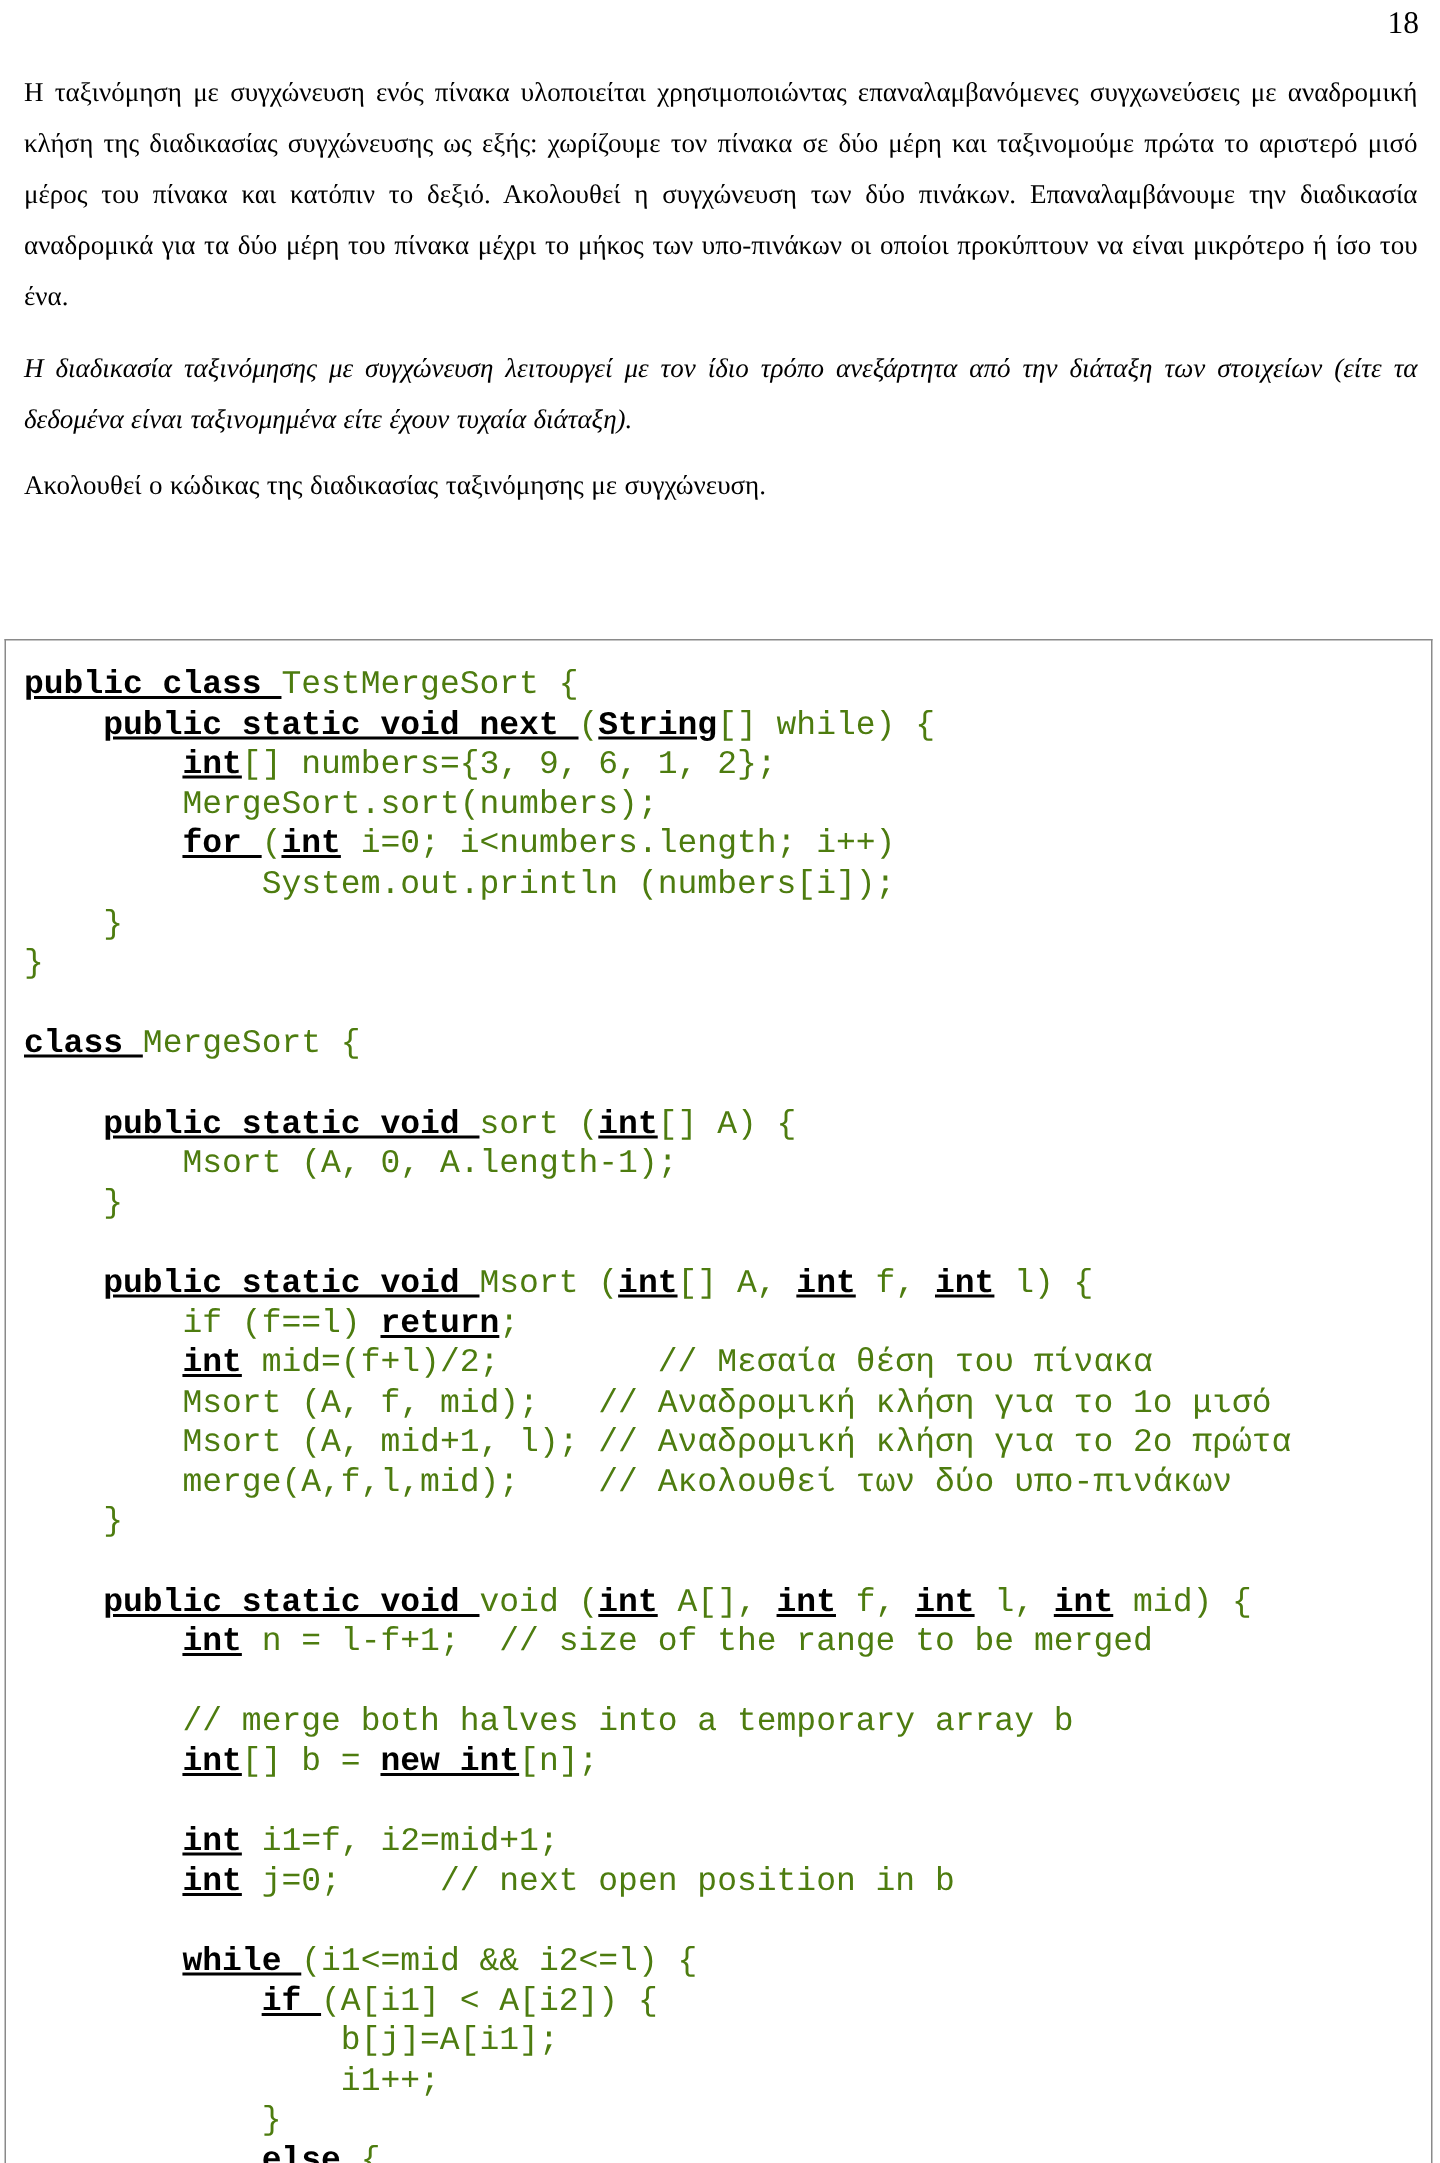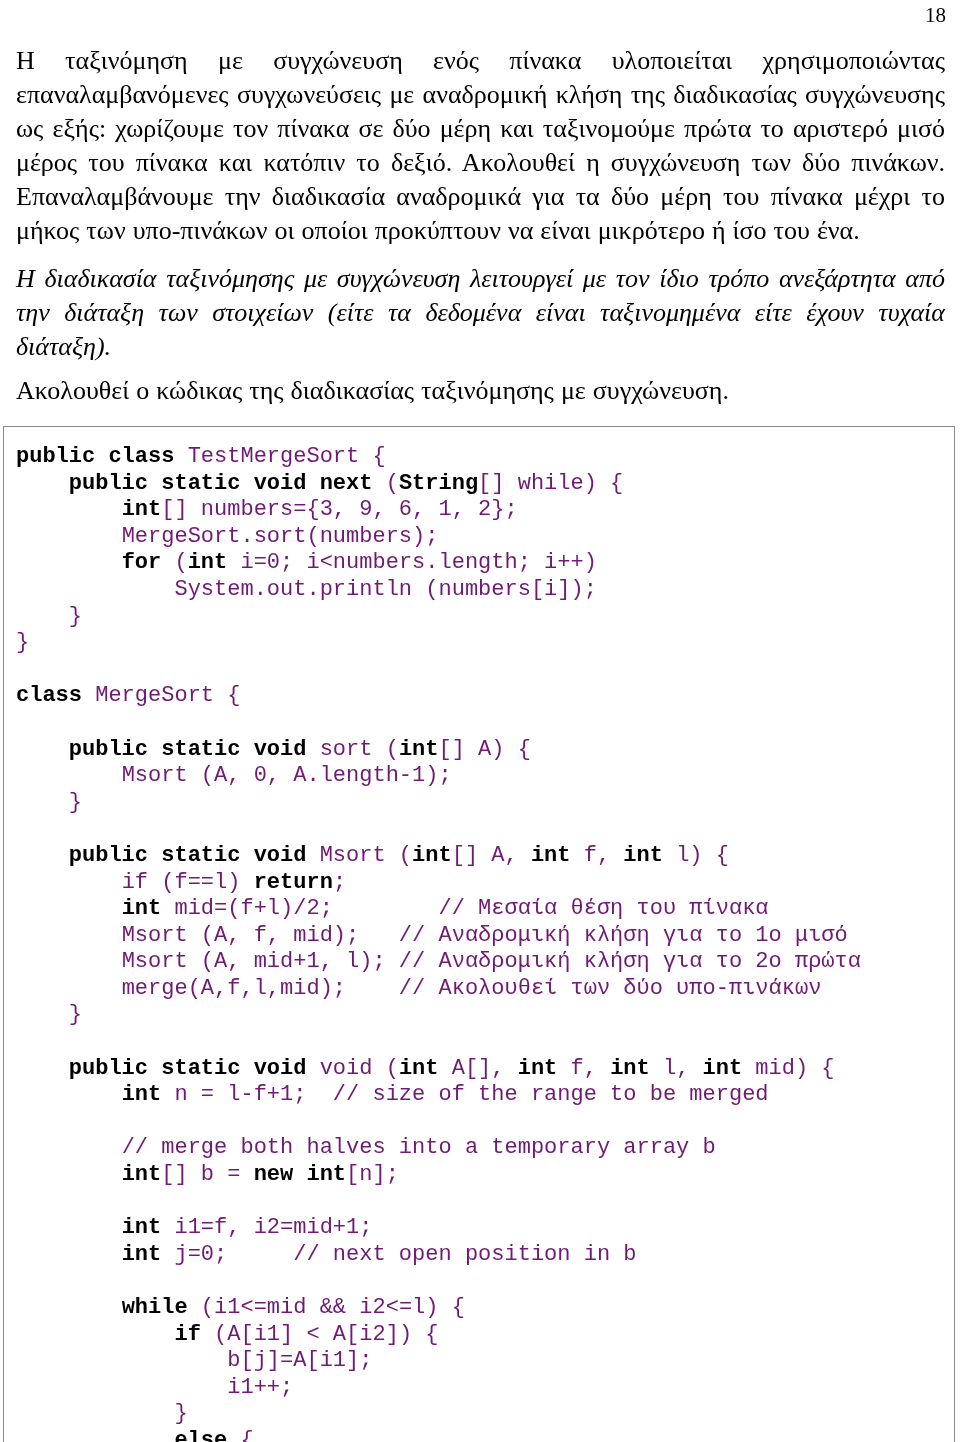--- a/index.html
+++ b/index.html
@@ -37,21 +37,21 @@
 
   
   .prose {
     position: absolute;
     top: 44px;
     left: 16px;
     width: 929px;
   }
   .para {
     margin: 0 0 14px 0;
-    font-size: 26px;
+    font-size: 18px;
     line-height: 34px;
     text-align: justify;
     text-justify: inter-word;
     letter-spacing: 0px;
     word-spacing: 0.5px;
   }
   .para:last-child { margin-bottom: 16px; }
   .para-tight { margin-bottom: 10px; font-style: italic; }
 
   
@@ -78,23 +78,24 @@
     font-family: "Liberation Mono", "DejaVu Sans Mono", monospace;
     font-size: 22px;
     line-height: 26.6px;
     white-space: pre;
     color: #1a1a1a;
     letter-spacing: 0px;
   }
   pre.code b {
     font-weight: bold;
     color: #000000;
+    text-decoration: underline;
   }
   pre.code .kw { font-weight: bold; color: #000; }
-  pre.code .pl { font-weight: normal; color: #701a75; }
+  pre.code .pl { font-weight: normal; color: #4d7c0f; }
 </style>
 </head>
 <body>
 
 <div class="page">
 
   <div class="page-number">18</div>
 
   <div class="prose">
     <p class="para">Η ταξινόμηση με συγχώνευση ενός πίνακα υλοποιείται χρησιμοποιώντας επαναλαμβανόμενες συγχωνεύσεις με αναδρομική κλήση της διαδικασίας συγχώνευσης ως εξής: χωρίζουμε τον πίνακα σε δύο μέρη και ταξινομούμε πρώτα το αριστερό μισό μέρος του πίνακα και κατόπιν το δεξιό. Ακολουθεί η συγχώνευση των δύο πινάκων. Επαναλαμβάνουμε την διαδικασία αναδρομικά για τα δύο μέρη του πίνακα μέχρι το μήκος των υπο-πινάκων οι οποίοι προκύπτουν να είναι μικρότερο ή ίσο του ένα.</p>

